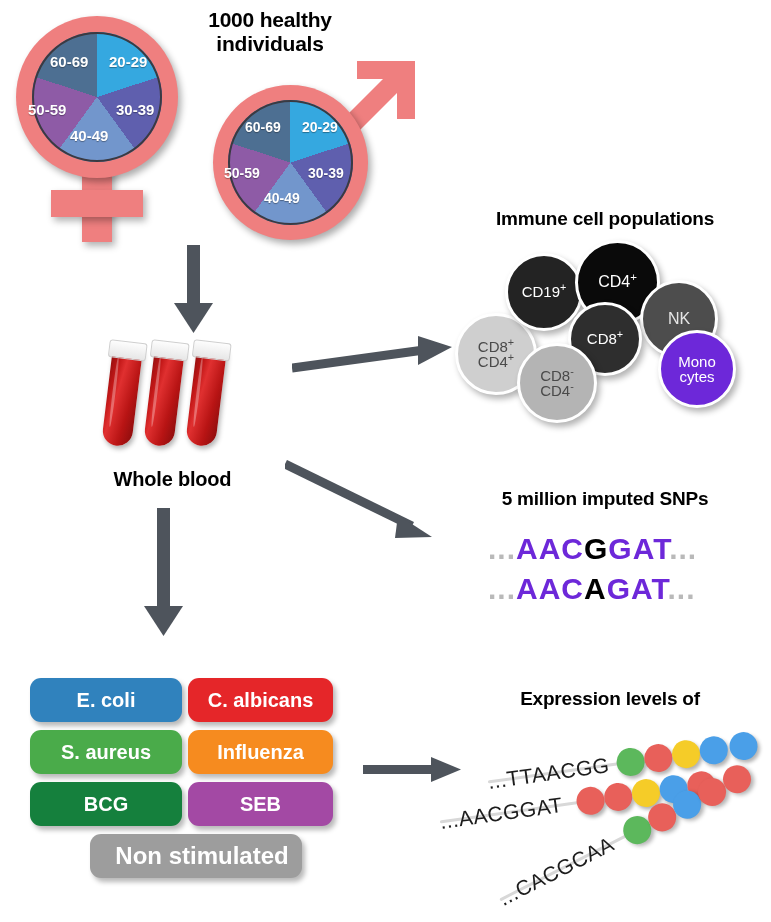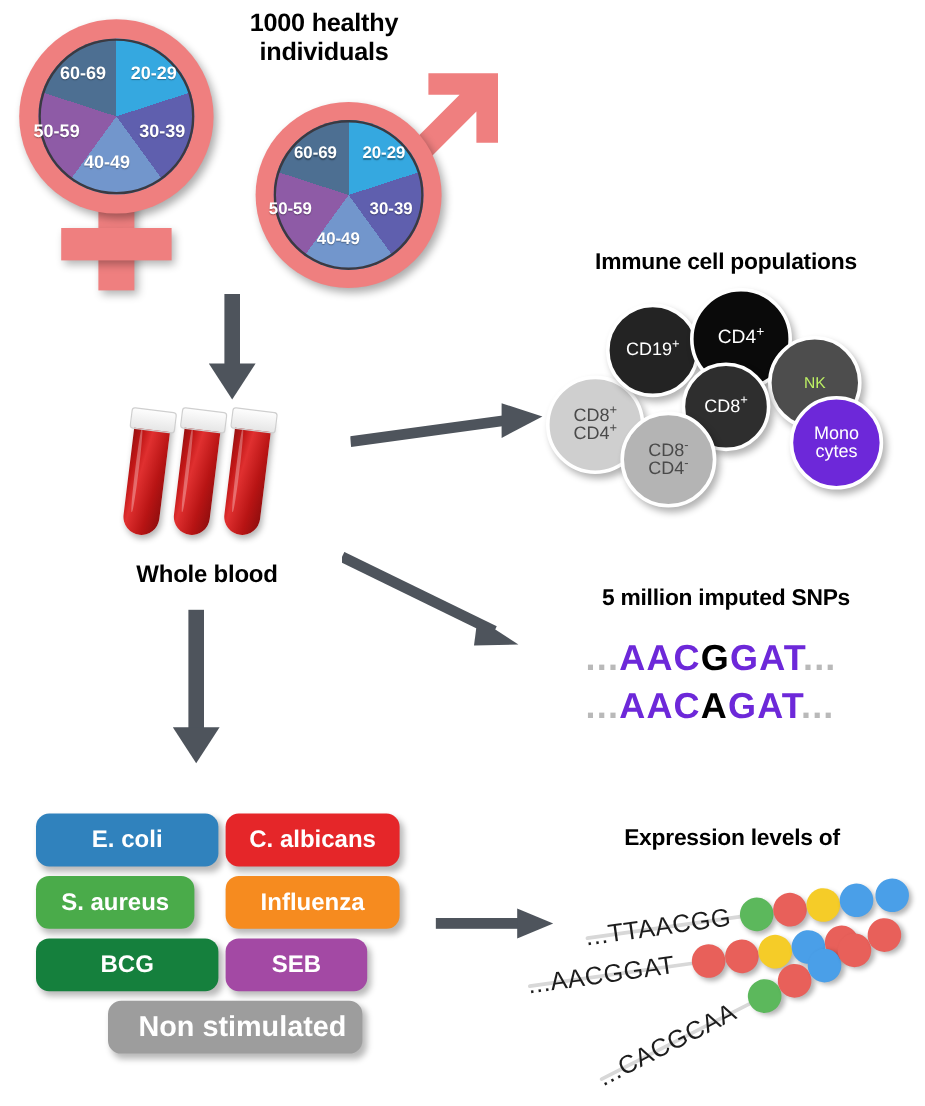--- a/index.html
+++ b/index.html
@@ -152,21 +152,21 @@
   <div class="cell" style="left:50px;top:13px;width:72px;height:72px;background:#232323;color:#ffffff;font-size:15px;">
     <span>
       <span>CD19</span><sup>+</sup>
     </span>
   </div>
   <div class="cell" style="left:120px;top:0px;width:79px;height:79px;background:#0a0a0a;color:#ffffff;font-size:16px;">
     <span>
       <span>CD4</span><sup>+</sup>
     </span>
   </div>
-  <div class="cell" style="left:185px;top:40px;width:72px;height:72px;background:#4d4d4d;color:#bef264;font-size:13px;">
+  <div class="cell" style="left:185px;top:40px;width:72px;height:72px;background:#4d4d4d;color:#e5e5e5;font-size:16px;">
     <span>NK</span>
   </div>
   <div class="cell" style="left:113px;top:62px;width:68px;height:68px;background:#2e2e2e;color:#ffffff;font-size:15px;">
     <span>
       <span>CD8</span><sup>+</sup>
     </span>
   </div>
   <div class="cell" style="left:62px;top:103px;width:74px;height:74px;background:#b4b4b4;color:#4a4a4a;font-size:15px;">
     <span>
       <span>CD8</span><sup>-</sup><br>
@@ -194,30 +194,30 @@
   <polygon points="4,98 43,98 23.5,128" fill="#4e545c"></polygon>
 </svg>
 
 <div class="abs" style="left:30px;top:678px;width:300px;height:220px;">
   <div class="stim" style="left:0px;top:0px;width:152px;height:44px;background:#3082bd;font-size:20px;">
     <span>E. coli</span>
     </div>
   <div class="stim" style="left:158px;top:0px;width:145px;height:44px;background:#e52629;font-size:20px;">
     <span>C. albicans</span>
     </div>
-  <div class="stim" style="left:0px;top:52px;width:132px;height:44px;background:#4aab4a;font-size:20px;">
+  <div class="stim" style="left:0px;top:52px;width:152px;height:44px;background:#4aab4a;font-size:20px;">
     <span>S. aureus</span>
     </div>
   <div class="stim" style="left:158px;top:52px;width:145px;height:44px;background:#f68b1f;font-size:20px;">
     <span>Influenza</span>
     </div>
   <div class="stim" style="left:0px;top:104px;width:152px;height:44px;background:#15803d;font-size:20px;">
     <span>BCG</span>
     </div>
-  <div class="stim" style="left:158px;top:104px;width:118px;height:44px;background:#a349a4;font-size:20px;">
+  <div class="stim" style="left:158px;top:104px;width:145px;height:44px;background:#a349a4;font-size:20px;">
     <span>SEB</span>
     </div>
   <div class="stim" style="left:60px;top:156px;width:200px;height:44px;background:#9d9d9d;font-size:24px;padding-left:12px;">
     <span>Non stimulated</span>
     </div>
 </div>
 
 <svg class="arrow" style="left:363px;top:756px;" width="100" height="30">
   <rect x="0" y="9" width="72" height="9" fill="#4e545c"></rect>
   <polygon points="68,1 98,13.5 68,26" fill="#4e545c"></polygon>

